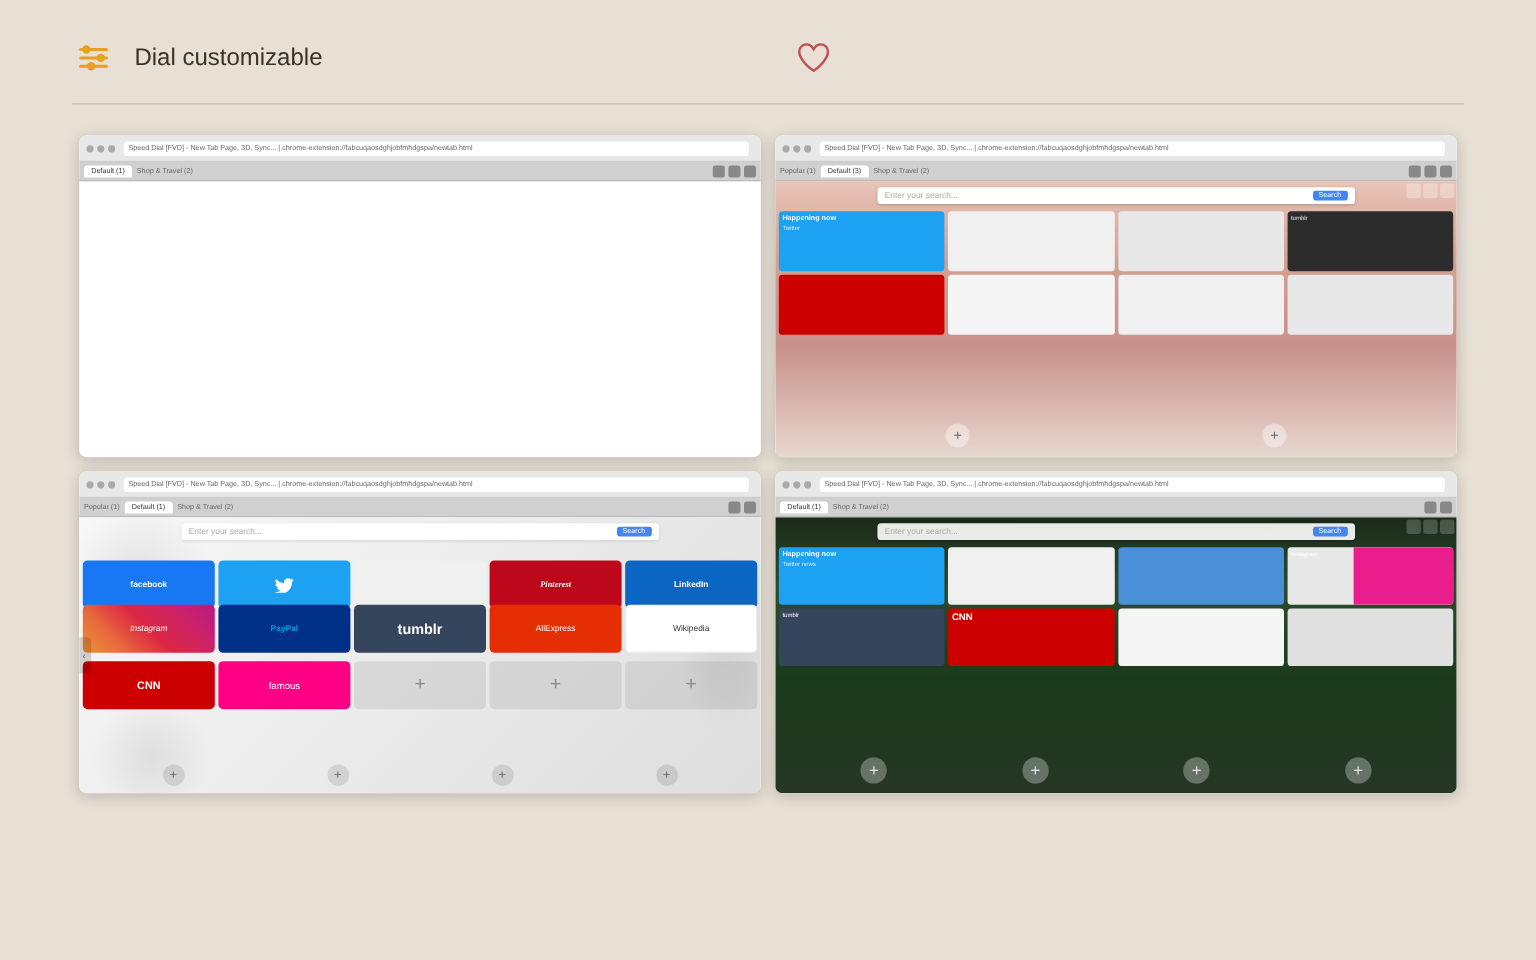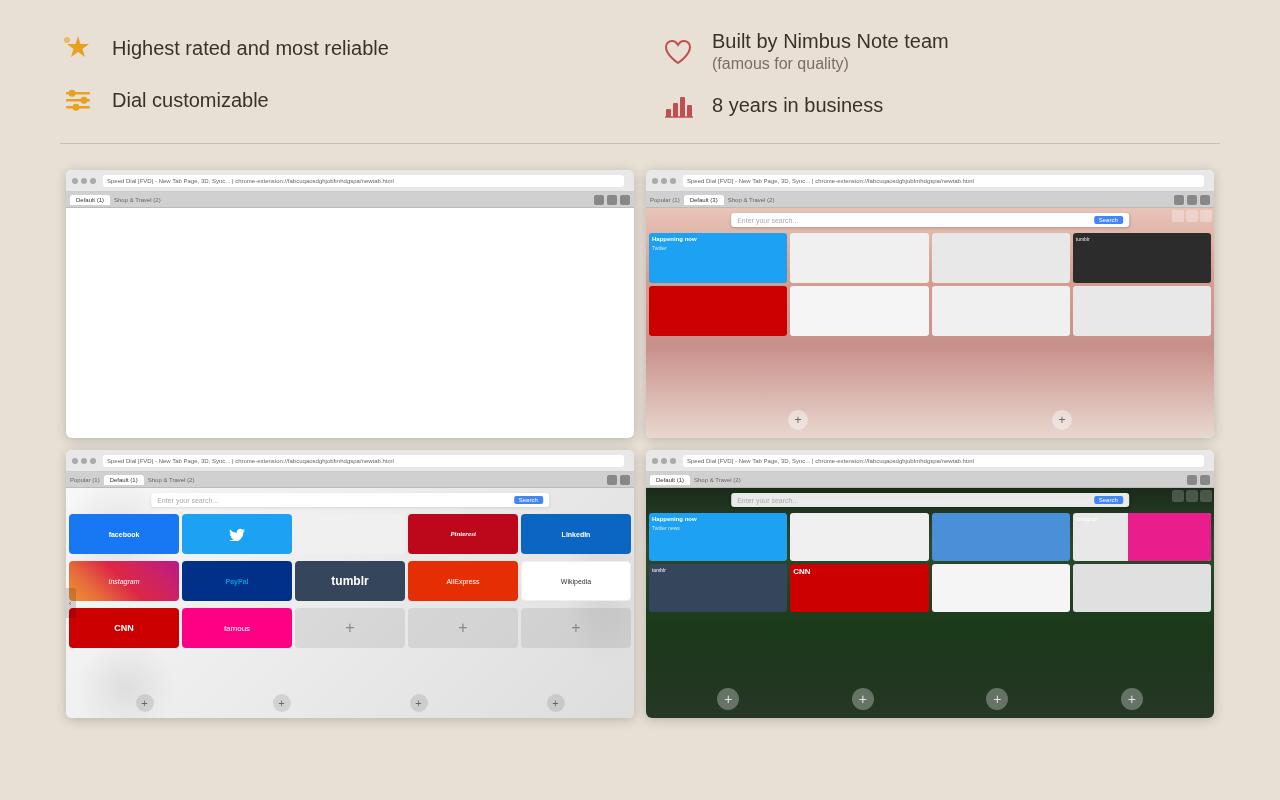--- a/index.html
+++ b/index.html
@@ -147,64 +147,39 @@
     }
   </style>
 </head>
 <body>
 
 <div class="top-section">
   <div class="top-left">
     <div class="feature-row">
       <div class="feature-icon">
         <svg width="32" height="32" viewBox="0 0 32 32" fill="none">
-          <path d="M16 4L18.5 12H27L20.5 17L23 25L16 20L9 25L11.5 17L5 12H13.5L16 4Z" fill="#e8a020" stroke="none"></path>
-          <circle cx="5" cy="8" r="3" fill="#e8a020" opacity="0.6"></circle>
-        </svg>
-      </div>
-      <span class="feature-text">Highest rated and most reliable</span>
-    </div>
-    <div class="feature-row">
-      <div class="feature-icon">
-        <svg width="32" height="32" viewBox="0 0 32 32" fill="none">
           <rect x="4" y="8" width="24" height="2.5" rx="1.25" fill="#e8a020"></rect>
           <circle cx="10" cy="9.25" r="3.5" fill="#e8a020"></circle>
           <rect x="4" y="15" width="24" height="2.5" rx="1.25" fill="#e8a020"></rect>
           <circle cx="22" cy="16.25" r="3.5" fill="#e8a020"></circle>
           <rect x="4" y="22" width="24" height="2.5" rx="1.25" fill="#e8a020"></rect>
           <circle cx="14" cy="23.25" r="3.5" fill="#e8a020"></circle>
         </svg>
       </div>
       <span class="feature-text">Dial customizable</span>
     </div>
   </div>
 
   <div class="top-right">
     <div class="feature-row">
       <div class="feature-icon">
         <svg width="32" height="32" viewBox="0 0 32 32" fill="none">
           <path d="M16 27C16 27 4 19 4 11C4 7.686 6.686 5 10 5C12.21 5 14.16 6.15 15.27 7.89L16 9L16.73 7.89C17.84 6.15 19.79 5 22 5C25.314 5 28 7.686 28 11C28 19 16 27 16 27Z" stroke="#c05050" stroke-width="2" fill="none"></path>
         </svg>
       </div>
-      <div>
-        <div class="feature-text">Built by Nimbus Note team</div>
-        <div class="feature-subtext">(famous for quality)</div>
-      </div>
-    </div>
-    <div class="feature-row">
-      <div class="feature-icon">
-        <svg width="32" height="32" viewBox="0 0 32 32" fill="none">
-          <rect x="4" y="20" width="5" height="8" rx="1" fill="#c05050"></rect>
-          <rect x="11" y="14" width="5" height="14" rx="1" fill="#c05050"></rect>
-          <rect x="18" y="8" width="5" height="20" rx="1" fill="#c05050"></rect>
-          <rect x="25" y="16" width="5" height="12" rx="1" fill="#c05050"></rect>
-          <line x1="3" y1="28" x2="31" y2="28" stroke="#c05050" stroke-width="1.5"></line>
-        </svg>
-      </div>
-      <span class="feature-text">8 years in business</span>
     </div>
   </div>
 </div>
 
 <div class="divider"></div>
 
 <div class="screenshots-grid">
 
   <div class="screenshot-card">
     <div class="screenshot-frame">
@@ -318,21 +293,21 @@
 
           <div style="position:absolute;top:-10px;left:-10px;width:120px;height:120px;background:radial-gradient(circle,rgba(180,180,180,0.3) 0%,transparent 70%);border-radius:50%;"></div>
           <div style="position:absolute;top:30px;right:-10px;width:80px;height:150px;background:radial-gradient(ellipse,rgba(160,160,160,0.2) 0%,transparent 70%);"></div>
           <div style="position:absolute;bottom:-20px;left:10px;width:100px;height:100px;background:radial-gradient(circle,rgba(170,170,170,0.25) 0%,transparent 70%);border-radius:50%;"></div>
 
           <div style="position:absolute;top:5px;left:50%;transform:translateX(-50%);width:70%;height:14px;background:#fff;border-radius:3px;display:flex;align-items:center;padding:0 6px;font-size:7px;color:#aaa;box-shadow:0 1px 3px rgba(0,0,0,0.1);">
             Enter your search...
             <div style="margin-left:auto;background:#4285f4;color:#fff;padding:1px 5px;border-radius:2px;font-size:6px;">Search</div>
           </div>
 
-          <div style="position:absolute;top:26px;left:3px;right:3px;display:grid;grid-template-columns:repeat(5,1fr);gap:3px;">
+          <div style="position:absolute;top:36px;left:3px;right:3px;display:grid;grid-template-columns:repeat(5,1fr);gap:3px;">
             <div style="height:40px;background:#1877f2;border-radius:4px;display:flex;align-items:center;justify-content:center;font-size:7px;font-weight:bold;color:#fff;">facebook</div>
             <div style="height:40px;background:#1da1f2;border-radius:4px;display:flex;align-items:center;justify-content:center;">
               <svg width="16" height="14" viewBox="0 0 24 20" fill="white">
                   <path d="M23.954 4.569a10 10 0 01-2.825.775 4.958 4.958 0 002.163-2.723c-.951.555-2.005.959-3.127 1.184a4.92 4.92 0 00-8.384 4.482C7.691 8.094 4.066 6.13 1.64 3.161a4.822 4.822 0 00-.666 2.475c0 1.71.87 3.213 2.188 4.096a4.904 4.904 0 01-2.228-.616v.061a4.923 4.923 0 003.946 4.827 4.996 4.996 0 01-2.212.085 4.937 4.937 0 004.604 3.417 9.868 9.868 0 01-6.102 2.105c-.39 0-.779-.023-1.17-.067a13.995 13.995 0 007.557 2.209c9.054 0 13.999-7.496 13.999-13.986 0-.209 0-.42-.015-.63a9.936 9.936 0 002.46-2.548l-.047-.02z"></path>
                 </svg>
             </div>
             <div style="height:40px;background:#f0f0f0;border-radius:4px;"></div>
             <div style="height:40px;background:#bd081c;border-radius:4px;display:flex;align-items:center;justify-content:center;font-size:7px;font-weight:bold;color:#fff;font-style:italic;font-family:serif;">Pinterest</div>
             <div style="height:40px;background:#0a66c2;border-radius:4px;display:flex;align-items:center;justify-content:center;font-size:7px;font-weight:bold;color:#fff;">LinkedIn</div>
           </div>

